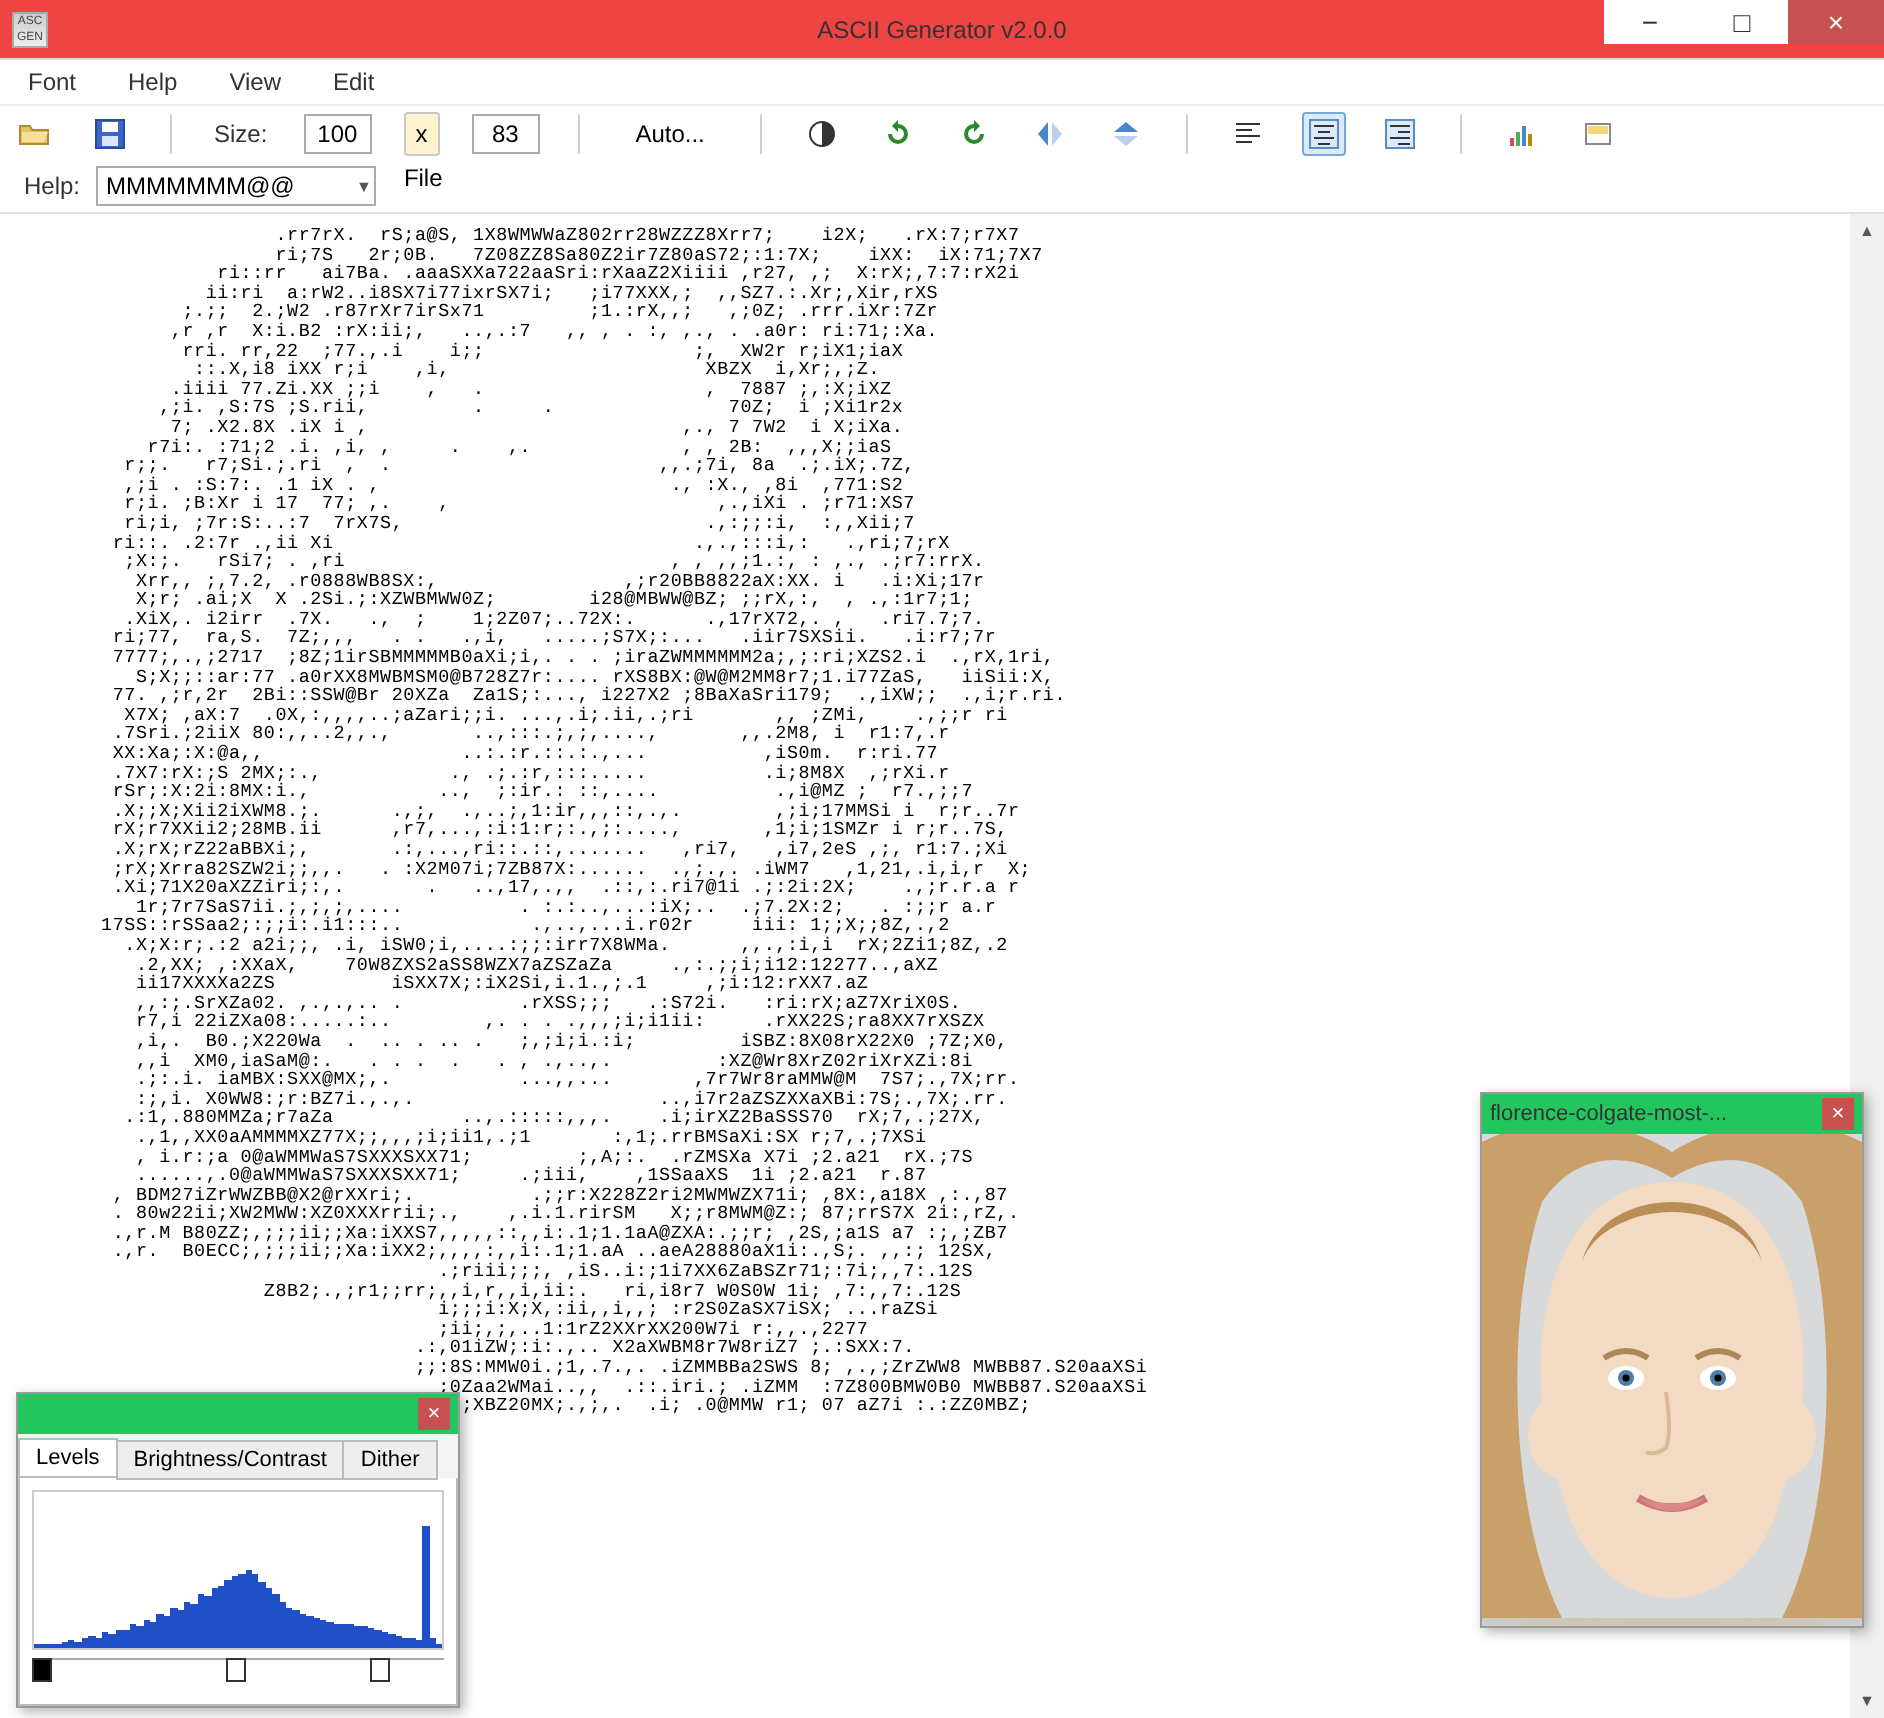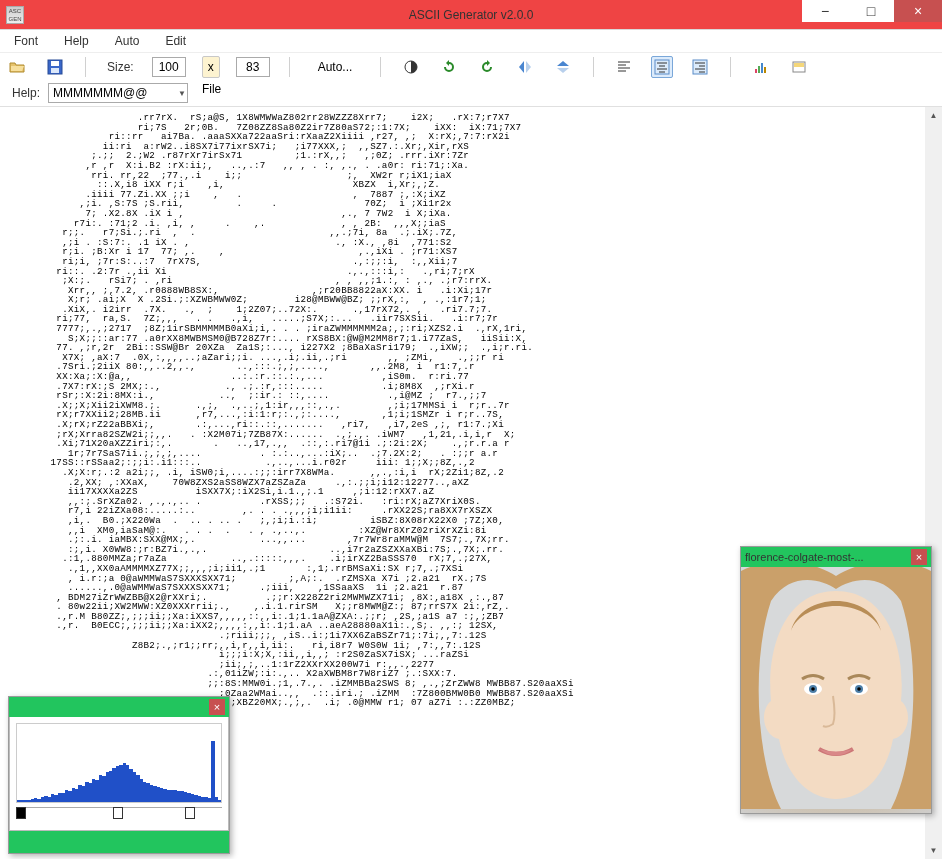--- a/index.html
+++ b/index.html
@@ -168,21 +168,21 @@
   <div class="win-controls">
     <div class="win-btn">−</div>
     <div class="win-btn">□</div>
     <div class="win-btn close">×</div>
   </div>
 </div>
 
 <div class="menubar">
   <div class="menu-item">Font</div>
   <div class="menu-item">Help</div>
-  <div class="menu-item">Auto</div>
+  <div class="menu-item">View</div>
   <div class="menu-item">Edit</div>
 </div>
 
 <div class="toolbar">
   <div class="tbtn">
     <svg viewBox="0 0 16 16">
         <path fill="#e6c26b" stroke="#b08b2f" d="M1 4h5l1 2h8v7H1z"></path>
         <path fill="#f7df9c" d="M2 7h13l-2 5H2z"></path>
       </svg>
   </div>
@@ -341,20 +341,25 @@
     <div class="arrow">▲</div>
     <div class="track"></div>
     <div class="arrow">▼</div>
   </div>
 </div>
 
 <div class="panel levels-panel">
   <div class="panel-title">
     <span></span>
     <div class="panel-close">×</div>
+  </div>
+  <div class="levels-tabs">
+    <div class="levels-tab">Levels</div>
+    <div class="levels-tab inactive">Brightness/Contrast</div>
+    <div class="levels-tab inactive">Dither</div>
   </div>
   <div class="levels-body">
     <div class="histogram">
       <div class="histo-bars" id="histo">
           <i style="height: 2%;"></i>
           <i style="height: 3%;"></i>
           <i style="height: 2%;"></i>
           <i style="height: 3%;"></i>
           <i style="height: 4%;"></i>
           <i style="height: 5%;"></i>

